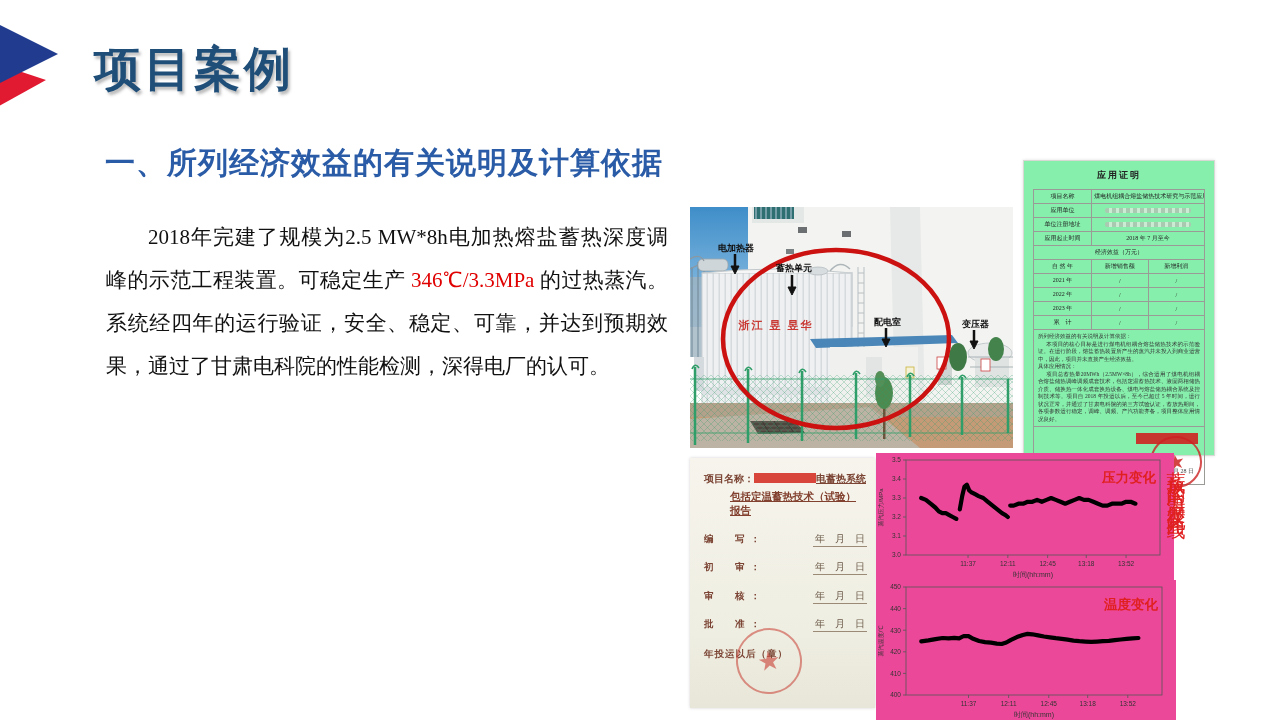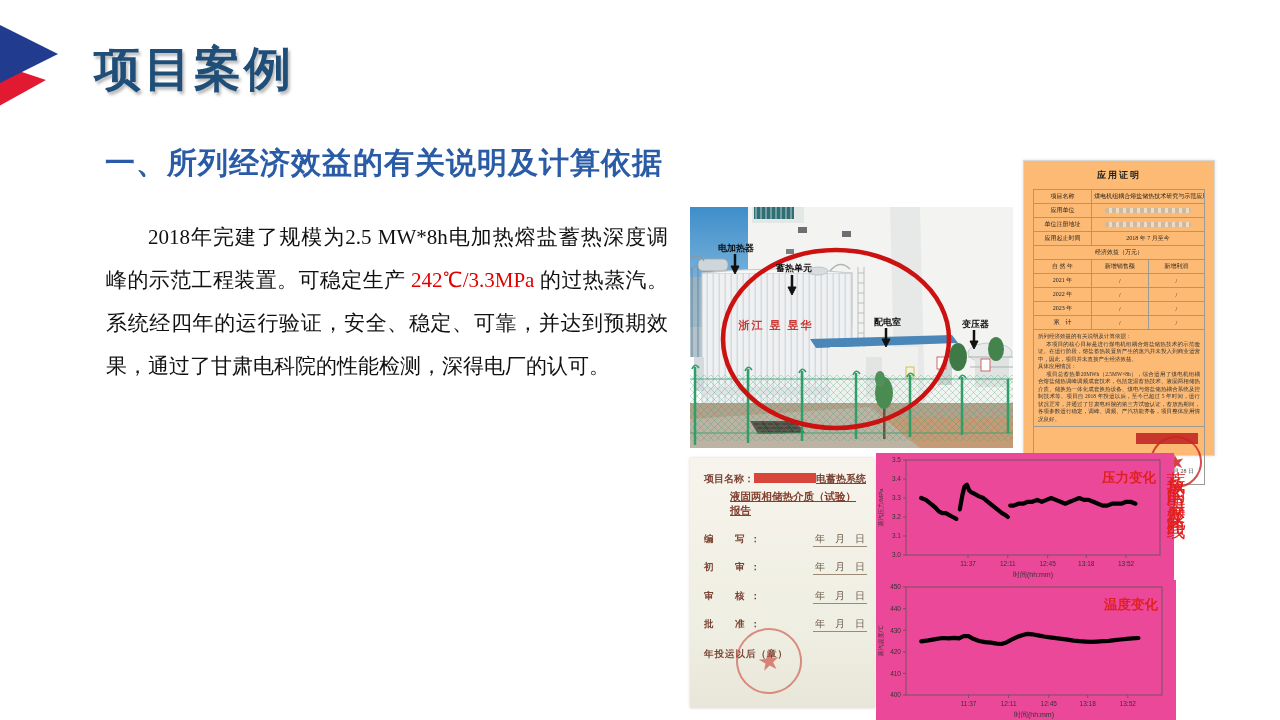--- a/index.html
+++ b/index.html
@@ -23,21 +23,21 @@
                font-size:21px; line-height:43px; color:#111; text-align:justify; }
   .body-text p { text-indent:2em; }
   .hl-red { color:#e00000; }
 
   
   .photo { position:absolute; left:690px; top:207px; width:323px; height:241px;
            overflow:hidden; }
 
   
   .cert-doc { position:absolute; left:1023px; top:160px; width:192px; height:296px;
-              background:#fdba74; border:1px solid #d8d8d4; box-shadow:0 0 3px rgba(0,0,0,.12);
+              background:#86efac; border:1px solid #d8d8d4; box-shadow:0 0 3px rgba(0,0,0,.12);
               padding:8px 9px 0 9px; font-family:"Liberation Serif", serif; color:#222; }
   .cert-title { text-align:center; font-size:9px; font-weight:700; letter-spacing:2px; margin-bottom:7px; }
   .cert-table { width:100%; border-collapse:collapse; table-layout:fixed; }
   .cert-table td { border:1px solid #9a9a96; font-size:6px; padding:2px 2px;
                    text-align:center; vertical-align:middle; height:13px; overflow:hidden; white-space:nowrap; }
   .cert-table td.lbl { width:34%; }
   .smudge { display:inline-block; width:80%; height:5px; border-radius:2px;
             background:repeating-linear-gradient(90deg,#b9b9b3 0 4px,#e9e9e4 4px 7px); opacity:.7; }
   .cert-note { border:1px solid #9a9a96; border-top:none; font-size:5.5px; line-height:7.5px;
                padding:3px 4px; text-align:justify; color:#333; }
@@ -87,21 +87,21 @@
 
   <svg class="logo" viewBox="0 0 70 150" overflow="hidden">
     <polygon points="-26,48 46,72 -26,112" fill="#e11931"></polygon>
     <polygon points="-22,6 58,46 -22,86" fill="#213c8f"></polygon>
   </svg>
 
   <div class="page-title">项目案例</div>
   <div class="subtitle">一、所列经济效益的有关说明及计算依据</div>
 
   <div class="body-text">
-    <p><span>2018年完建了规模为2.5 MW*8h电加热熔盐蓄热深度调峰的示范工程装置。可稳定生产 </span><span class="hl-red">242℃/3.3MPa</span><span> 的过热蒸汽。系统经四年的运行验证，安全、稳定、可靠，并达到预期效果，通过了甘肃电科院的性能检测，深得电厂的认可。</span></p>
+    <p><span>2018年完建了规模为2.5 MW*8h电加热熔盐蓄热深度调峰的示范工程装置。可稳定生产 </span><span class="hl-red">346℃/3.3MPa</span><span> 的过热蒸汽。系统经四年的运行验证，安全、稳定、可靠，并达到预期效果，通过了甘肃电科院的性能检测，深得电厂的认可。</span></p>
   </div>
 
   <div class="photo">
     <svg width="323" height="241" viewBox="0 0 323 241">
       <defs>
         <linearGradient id="sky" x1="0" y1="0" x2="0" y2="1">
           <stop offset="0" stop-color="#3f8ec9"></stop>
             <stop offset="1" stop-color="#9cc8e8"></stop>
         </linearGradient>
         <pattern id="ribs" width="6" height="10" patternUnits="userSpaceOnUse">
@@ -257,21 +257,21 @@
           <span>★</span>
         </div>
       <div class="cert-date">2024 年　月 28 日</div>
     </div>
   </div>
 
   <div class="report-doc">
     <div class="rp-line1">
       <span>项目名称：</span><span class="redact-box"></span><span class="rp-sys">电蓄热系统</span>
     </div>
-    <div class="rp-line2">液固两相储热介质（试验）报告</div>
+    <div class="rp-line2">包括定温蓄热技术（试验）报告</div>
 
     <div class="sig-row">
       <span class="sig-lbl">编　写</span>
         <span class="sig-colon">：</span>
       <svg class="sig-scribble" viewBox="0 0 46 14">
           <path d="M3 9 Q8 2 12 8 T20 7 Q26 3 30 9 T42 6" stroke="#2c2c34" stroke-width="1.3" fill="none"></path>
         </svg>
       <span class="sig-date">年　月　日</span>
     </div>
     <div class="sig-row">

